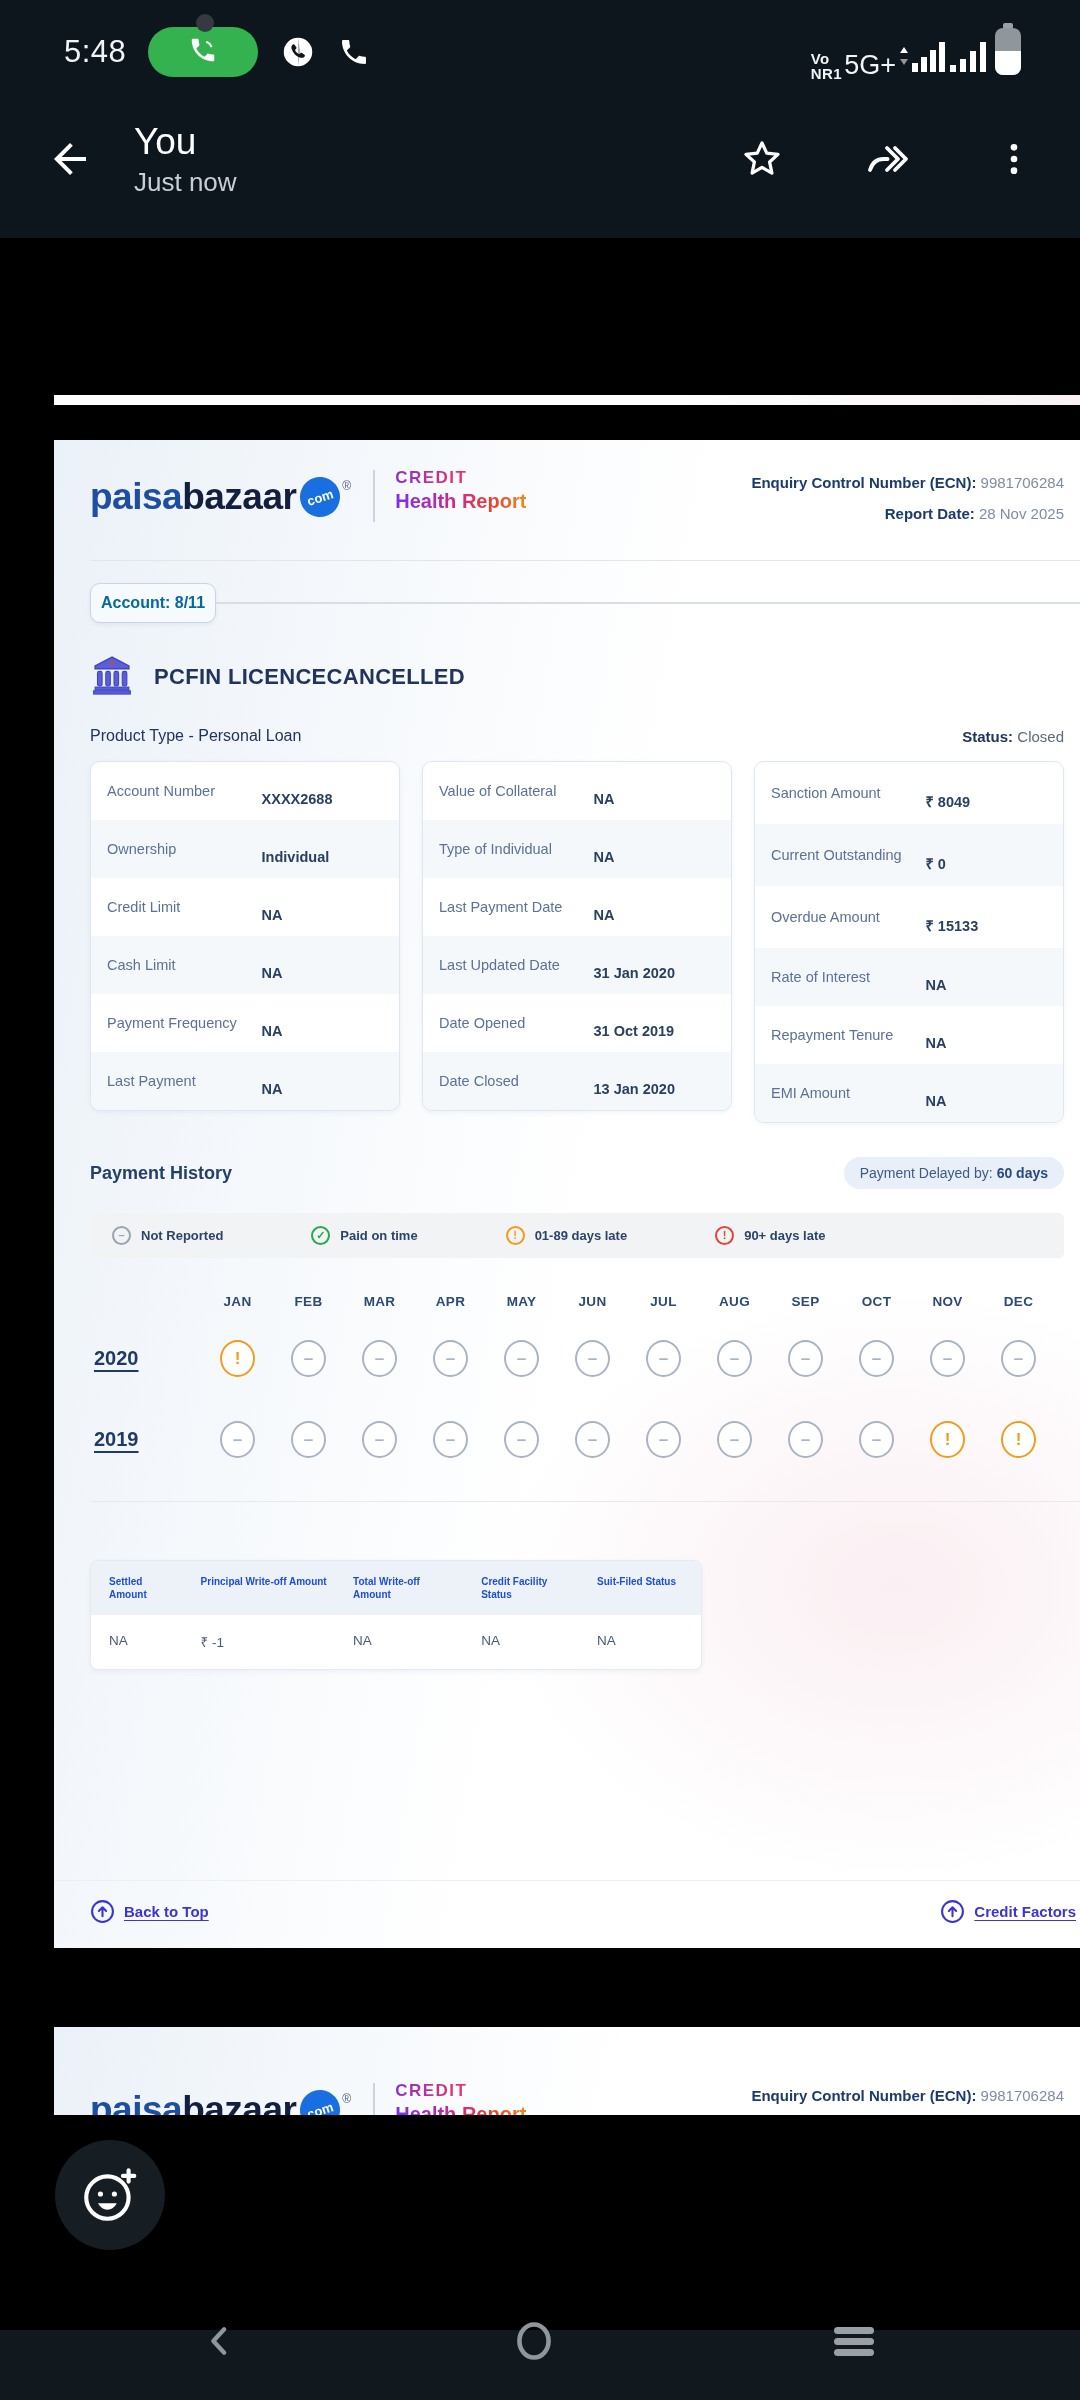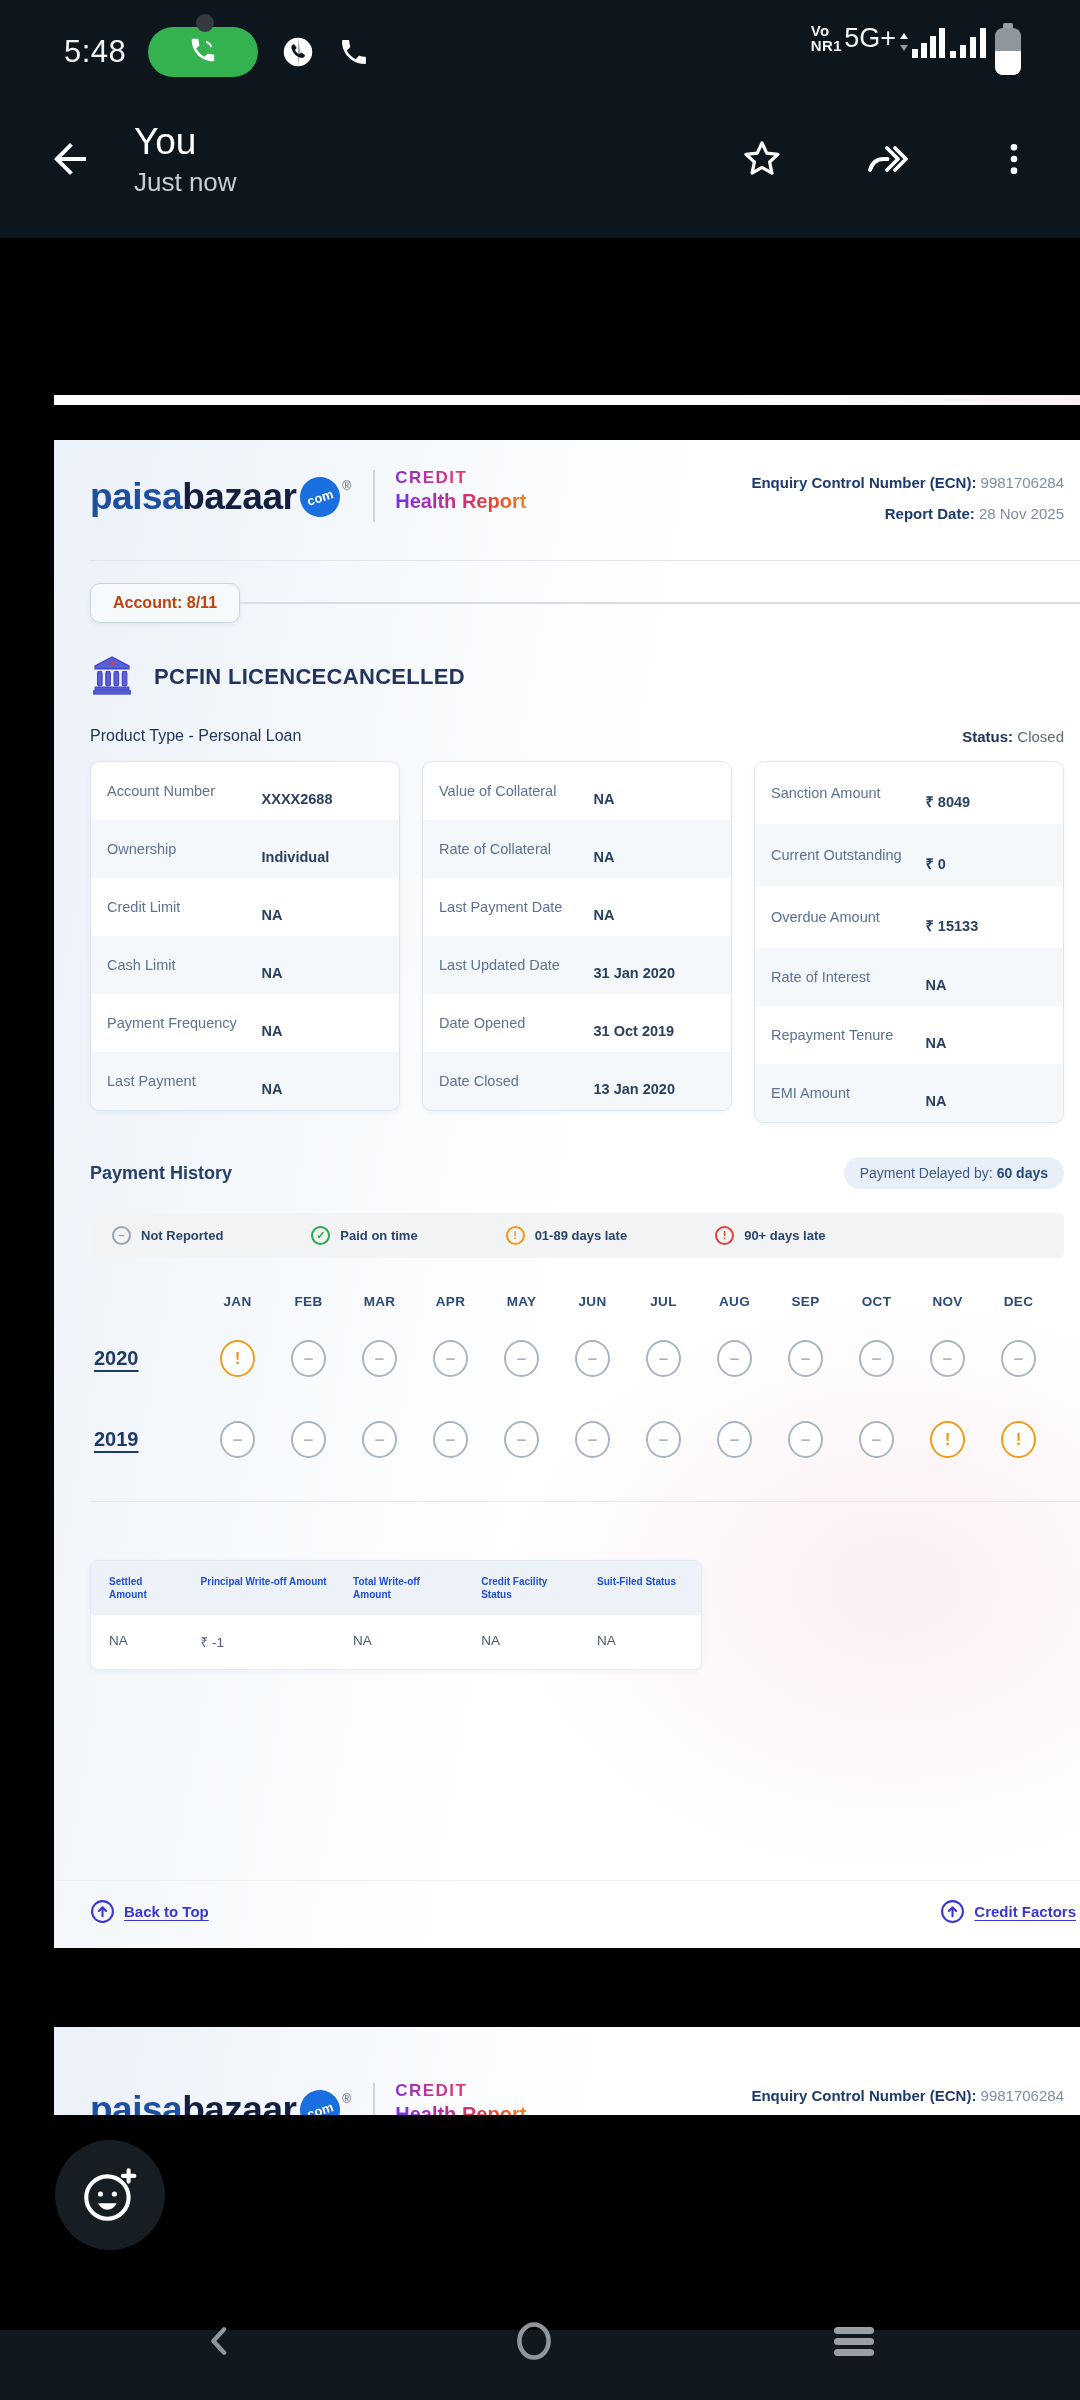--- a/index.html
+++ b/index.html
@@ -8,21 +8,21 @@
   .screen { position:relative; width:1080px; height:2400px; background:#000; overflow:hidden; margin:0 auto; }
 
   
   .status-bar { position:absolute; top:0; left:0; right:0; height:90px; background:#0e161d;
     display:flex; align-items:center; padding:14px 56px 0 64px; color:#f2f4f6; }
   .camera-hole { position:absolute; left:196px; top:14px; width:18px; height:18px; border-radius:50%; background:#343a40; }
   .sb-time { font-size:31px; font-weight:400; letter-spacing:.5px; }
   .call-pill { margin-left:22px; width:110px; height:50px; border-radius:26px; background:#34b250;
     display:flex; align-items:center; justify-content:center; }
   .sb-ic { margin-left:22px; display:flex; align-items:center; }
-  .sb-right { margin-left:auto; display:flex; align-items:flex-start; }
+  .sb-right { margin-left:auto; display:flex; align-items:flex-end; }
   .vonr { font-size:15px; font-weight:700; line-height:15px; text-align:left; letter-spacing:.5px; }
   .fiveg { font-size:27px; font-weight:500; letter-spacing:0; margin-left:2px; }
 
   .app-header { position:absolute; top:90px; left:0; right:0; height:148px; background:#0e161d;
     display:flex; align-items:center; padding:0 36px 10px 40px; color:#fff; }
   .ah-title-block { margin-left:34px; }
   .ah-title { font-size:37px; font-weight:400; color:#fff; }
   .ah-sub { font-size:26px; color:#c7ced4; margin-top:4px; }
   .ah-actions { margin-left:auto; display:flex; align-items:center; gap:66px; }
   .icon-btn { display:flex; align-items:center; justify-content:center; width:60px; height:60px; }
@@ -52,22 +52,22 @@
   .hr-word { font-size:20px; font-weight:800; margin-top:2px;
     background:linear-gradient(90deg,#7a2ff0 0%, #c92a8a 45%, #e8432f 75%, #f08a1d 100%);
     -webkit-background-clip:text; background-clip:text; color:transparent; }
   .ecn-block { margin-left:auto; text-align:right; padding-top:8px; }
   .ecn-line { font-size:15px; margin-bottom:14px; }
   .ecn-label { font-weight:700; color:#1d3a6d; }
   .ecn-value { color:#7e8ca6; font-weight:400; }
   .head-divider { height:1px; background:#e2e6ec; margin:24px 0 0 36px; }
 
   .account-tab-row { display:flex; align-items:center; margin:22px 0 0 36px; }
-  .account-tab { border:1px solid #c9d4e4; background:#f7fafd; border-radius:10px; padding:10px 22px;
-    font-size:16px; font-weight:700; color:#c2410c; box-shadow:0 2px 4px rgba(30,60,110,.07); }
+  .account-tab { border:1px solid #c9d4e4; background:#f7fafd; border-radius:10px; padding:10px 10px;
+    font-size:16px; font-weight:700; color:#0369a1; box-shadow:0 2px 4px rgba(30,60,110,.07); }
   .account-tab-line { flex:1; height:2px; background:#d9dee6; }
 
   .lender-row { display:flex; align-items:center; gap:20px; margin:30px 0 0 36px; }
   .lender-name { font-size:22px; font-weight:800; color:#22345c; letter-spacing:.3px; }
 
   .product-row { display:flex; align-items:flex-end; justify-content:space-between; margin:26px 16px 0 36px; }
   .product-type { font-size:16px; font-weight:400; color:#22345c; }
   .status-line { font-size:15px; }
   .status-label { font-weight:700; color:#22345c; }
   .status-value { color:#5d6878; font-weight:400; }
@@ -309,21 +309,21 @@
             <span class="card-label">Last Payment</span>
             <span class="card-value">NA</span>
           </div>
         </div>
         <div class="card">
           <div class="card-row">
             <span class="card-label">Value of Collateral</span>
             <span class="card-value">NA</span>
           </div>
           <div class="card-row">
-            <span class="card-label">Rate of Collateral</span>
+            <span class="card-label">Type of Individual</span>
             <span class="card-value">NA</span>
           </div>
           <div class="card-row">
             <span class="card-label">Last Payment Date</span>
             <span class="card-value">NA</span>
           </div>
           <div class="card-row">
             <span class="card-label">Last Updated Date</span>
             <span class="card-value">31 Jan 2020</span>
           </div>

